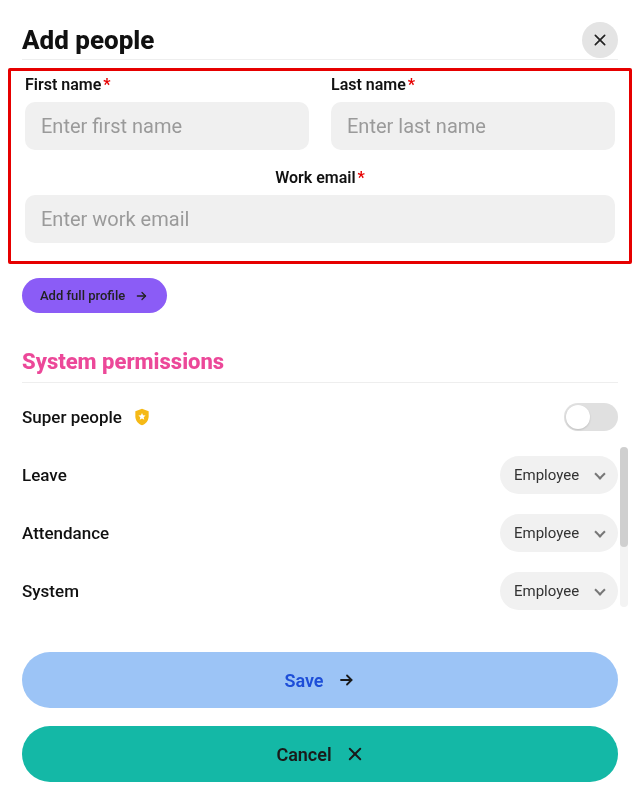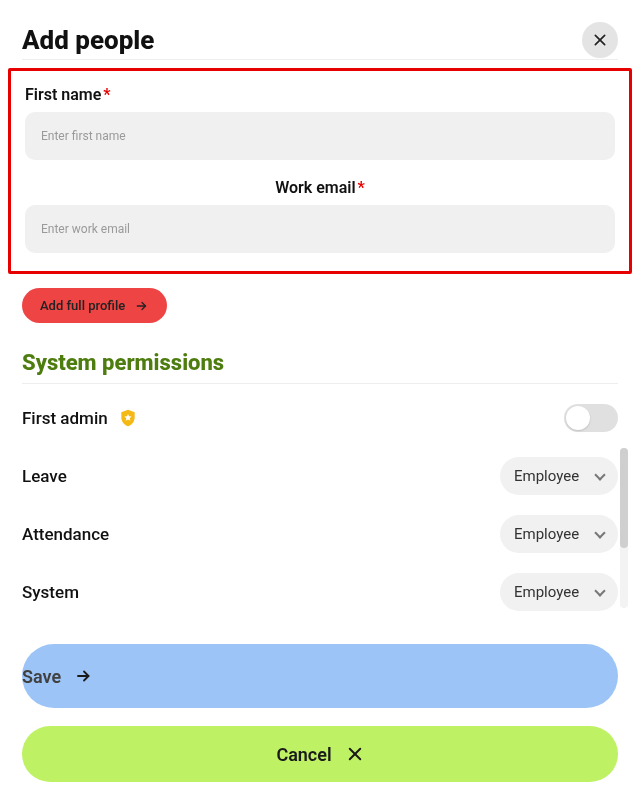--- a/index.html
+++ b/index.html
@@ -17,42 +17,42 @@
   .close-btn {
     width: 36px; height: 36px; border-radius: 50%;
     background: #e4e4e4; display: flex; align-items: center; justify-content: center;
     cursor: pointer; border: none;
   }
   .close-btn svg { stroke: #222; }
   .hr { height:1px; background:#eee; margin: 0 0 8px 0; }
 
   .highlight-box {
     border: 3px solid #e60000; border-radius: 2px;
-    margin: 0 -14px 8px -14px; padding: 14px 14px 18px 14px;
+    margin: 0 -14px 8px -14px; padding: 4px 14px 18px 14px;
   }
   .form-row { display: flex; gap: 22px; }
   .form-col { flex: 1; display:flex; flex-direction:column; }
   .form-col.full { flex: 0 0 100%; width:100%; margin-top:18px;align-items:center; }
   .field-label { font-size: 16px; font-weight:600; color:#111; margin-bottom:8px; }
   .req { color:#e60000; font-weight:700; margin-left:2px; }
   .text-input {
     width:100%; height:48px; border:none; background:#f0f0f0;
-    border-radius:10px; padding: 0 16px; font-size:12px; color:#4c1d95;
+    border-radius:10px; padding: 0 16px; font-size:20px; color:#4c1d95;
   }
   .text-input::placeholder { color:#9a9a9a; }
 
   .pill-btn {
     display:inline-flex; align-items:center; gap:10px;
-    background:#ef4444; color:#222; border:none; border-radius:999px;
+    background:#8b5cf6; color:#222; border:none; border-radius:999px;
     padding: 10px 18px; font-size:13px; font-weight:500; cursor:pointer;
     margin-top:6px;
   }
   .arrow-sm { width:14px; height:14px; }
 
-  .section-title { font-size:22px; font-weight:800; color:#4d7c0f; margin-top:27px; margin-bottom:8px; }
+  .section-title { font-size:22px; font-weight:800; color:#ec4899; margin-top:36px; margin-bottom:8px; }
   .section-hr { height:1px; background:#eee; margin-bottom:14px; }
 
   .perms { display:flex; flex-direction:column; gap:18px; position:relative; }
   .perm-row { display:flex; align-items:center; justify-content:space-between; min-height:40px; }
   .perm-label { font-size:17px; color:#111; font-weight:500; display:flex; align-items:center; gap:10px; }
 
   .shield {
     width:20px; height:20px; display:inline-flex; align-items:center; justify-content:center;
   }
 
@@ -74,27 +74,27 @@
   .caret { width:8px; height:8px; border-right:2px solid #777; border-bottom:2px solid #777; transform: rotate(45deg); margin-top:-3px; margin-left:4px; }
 
   .scroll-track {
     position:absolute; right:-10px; top:50px; width:8px; height:160px;
     background:#f3f3f3; border-radius:4px;
   }
   .scroll-thumb { position:absolute; left:0; top:0; width:8px; height:100px; background:#cfcfcf; border-radius:4px; }
 
   .footer { position:absolute; left:22px; right:22px; bottom:22px; display:flex; flex-direction:column; gap:18px; }
   .btn-primary {
-    width:100%; height:64px; border:none; border-radius:999px;
-    background:#9cc4f6; color:#404040; font-size:18px; font-weight:600;
-    display:flex; align-items:center; justify-content:flex-start; gap:14px; cursor:pointer;
+    width:100%; height:56px; border:none; border-radius:999px;
+    background:#9cc4f6; color:#1d4ed8; font-size:18px; font-weight:600;
+    display:flex; align-items:center; justify-content:center; gap:14px; cursor:pointer;
   }
   .btn-secondary {
     width:100%; height:56px; border:none; border-radius:999px;
-    background:#bef264; color:#1a1a1a; font-size:18px; font-weight:600;
+    background:#14b8a6; color:#1a1a1a; font-size:18px; font-weight:600;
     display:flex; align-items:center; justify-content:center; gap:14px; cursor:pointer;
   }
   .icon18 { width:18px; height:18px; }
 </style>
 </head>
 <body>
 
 <div class="panel">
 
   <div class="header">
@@ -109,20 +109,26 @@
   <div class="hr"></div>
 
   <div class="highlight-box">
     <div class="form-row">
       <div class="form-col">
         <label class="field-label">
           <span>First name</span><span class="req">*</span>
         </label>
         <input class="text-input" type="text" placeholder="Enter first name" style="">
       </div>
+      <div class="form-col">
+        <label class="field-label">
+          <span>Last name</span><span class="req">*</span>
+        </label>
+        <input class="text-input" type="text" placeholder="Enter last name" style="">
+      </div>
     </div>
     <div class="form-row">
       <div class="form-col full">
         <label class="field-label">
           <span>Work email</span><span class="req">*</span>
         </label>
         <input class="text-input" type="email" placeholder="Enter work email" style="">
       </div>
     </div>
   </div>
@@ -135,21 +141,21 @@
       </svg>
   </button>
 
   <h2 class="section-title">System permissions</h2>
   <div class="section-hr"></div>
 
   <div class="perms">
 
     <div class="perm-row">
       <div class="perm-label">
-        <span>First admin</span>
+        <span>Super people</span>
         <span class="shield">
           <svg viewBox="0 0 24 24" width="20" height="20">
               <path d="M12 2 L20 5 V11 C20 16 16.5 20.5 12 22 C7.5 20.5 4 16 4 11 V5 Z" fill="#f5b916"></path>
               <path d="M12 7.2 L13.3 10 L16.3 10.3 L14 12.4 L14.7 15.4 L12 13.8 L9.3 15.4 L10 12.4 L7.7 10.3 L10.7 10 Z" fill="#fff"></path>
             </svg>
         </span>
       </div>
       <button class="toggle">
         <span class="knob"></span>
       </button>

